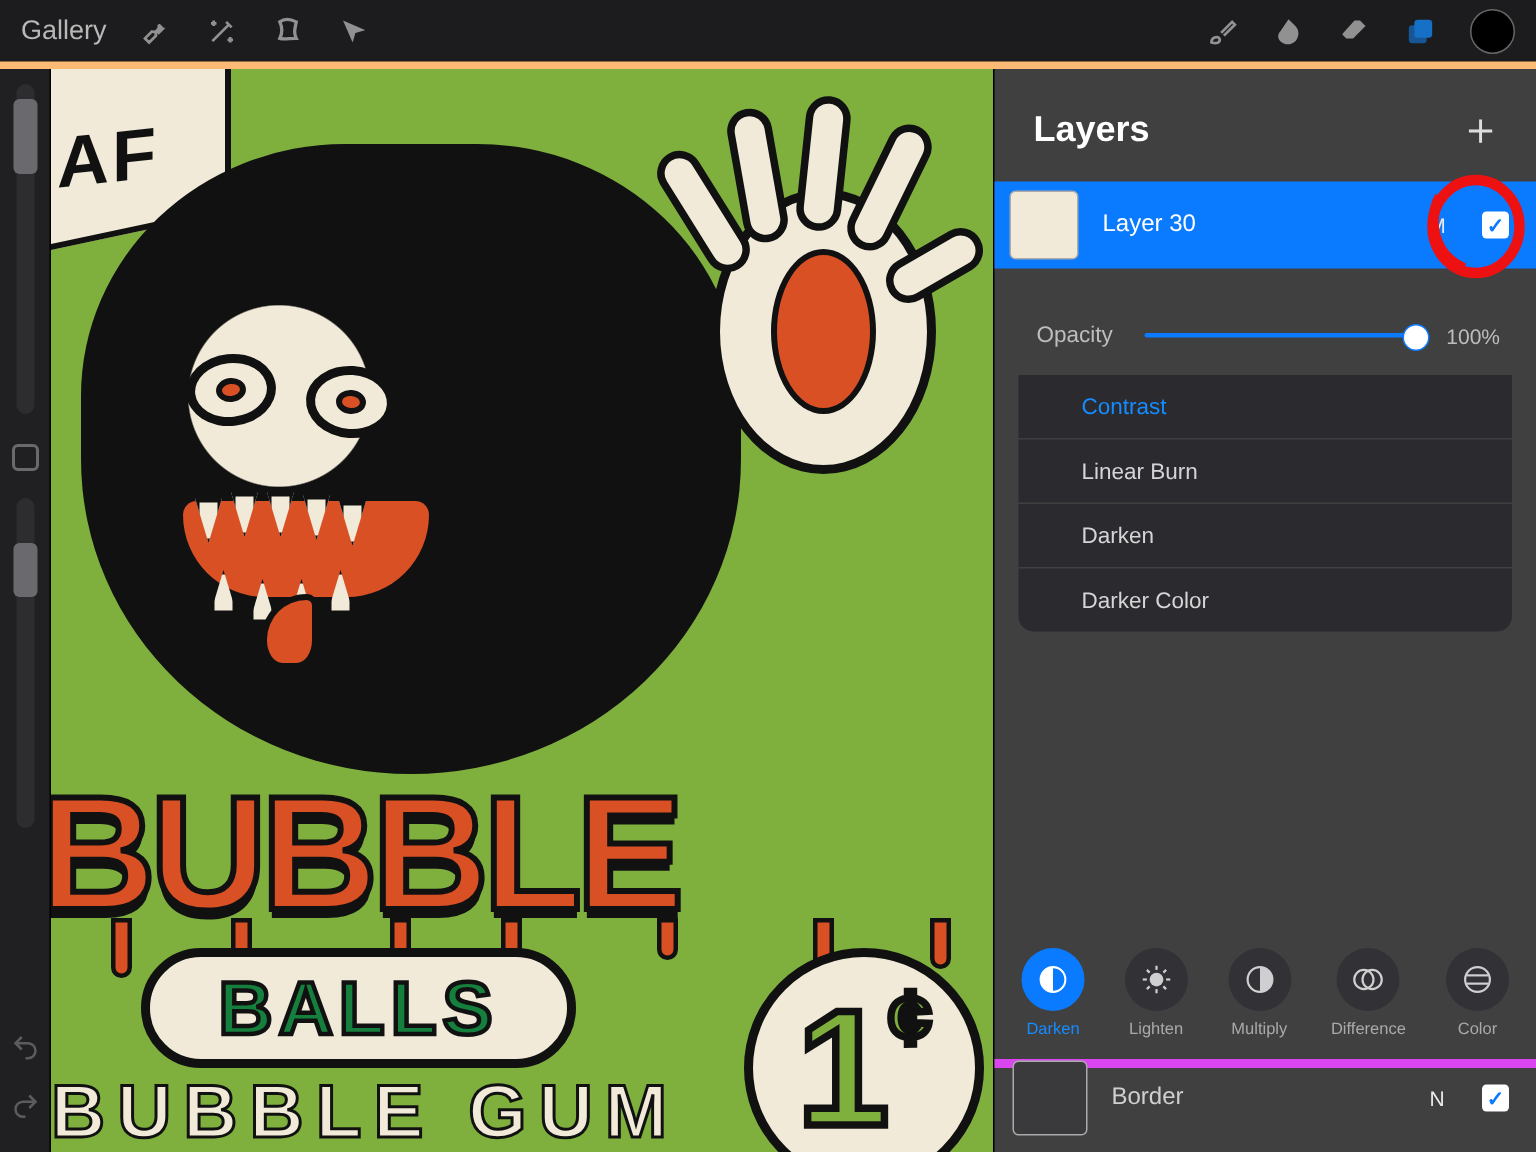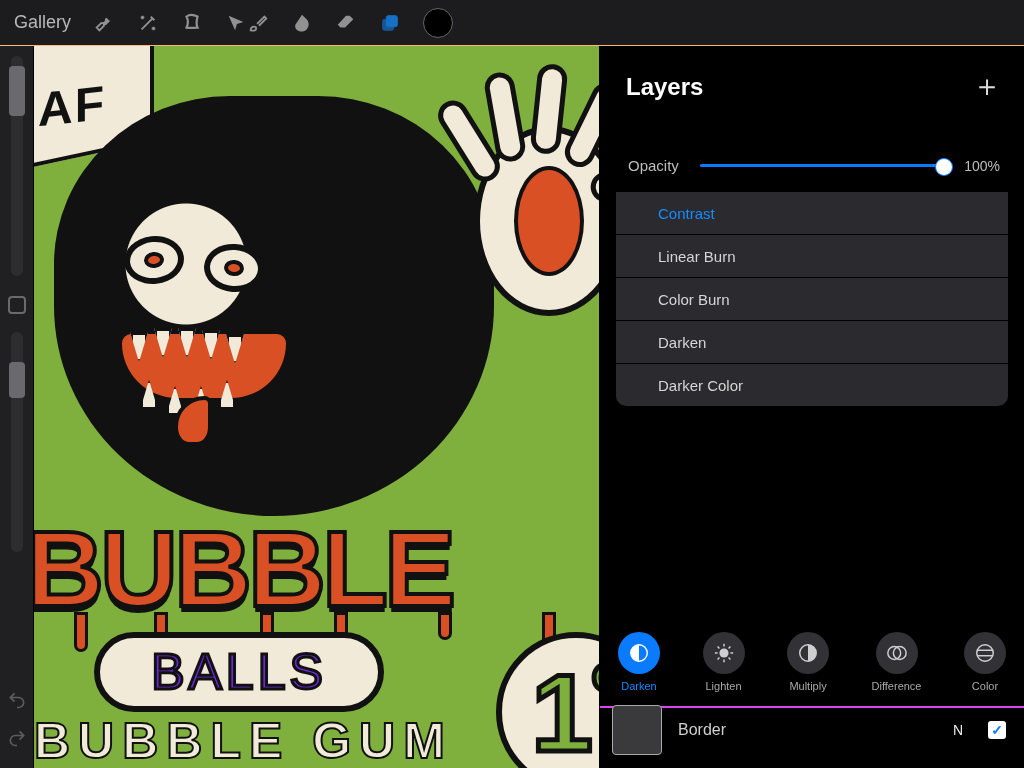--- a/index.html
+++ b/index.html
@@ -1,19 +1,19 @@
 <!DOCTYPE html>
 <html><head>
 <meta charset="utf-8">
 <style>
   * { margin:0; padding:0; box-sizing:border-box; font-family:-apple-system,Helvetica,Arial,sans-serif; }
   body { width:1024px; height:768px; background:#1c1c1e; overflow:hidden; position:relative; color:#eee; }
 
   
-  .topbar { height:46px; display:flex; align-items:center; justify-content:flex-start; padding:0 14px; background:#1c1c1e; border-bottom:1px solid #fdba74; }
+  .topbar { height:46px; display:flex; align-items:center; justify-content:space-between; padding:0 14px; background:#1c1c1e; border-bottom:5px solid #fdba74; }
   .topbar .left, .topbar .right { display:flex; align-items:center; gap:22px; }
   .topbar .gallery { color:#b8b8b8; font-size:18px; cursor:pointer; }
   .toolicon svg { width:22px; height:22px; display:block; }
   .toolicon { opacity:.75; cursor:pointer; }
   .toolicon.active svg * { stroke:#148cff; fill:#148cff; }
   .colorcircle { width:30px; height:30px; border-radius:50%; background:#000; border:1px solid #666; cursor:pointer; }
 
   
   .leftbar { position:absolute; left:0; top:46px; bottom:0; width:34px; background:#202022; display:flex; flex-direction:column; align-items:center; justify-content:space-between; padding:10px 0; border-right:1px solid #000; }
   .sliders { display:flex; flex-direction:column; align-items:center; gap:8px; width:100%; }
@@ -43,28 +43,28 @@
   .mouth::before { content:""; position:absolute; inset:8px 8px 18px 8px; background:#d95024; border-radius:10px 10px 60px 60px; }
   .tooth { position:absolute; width:18px; height:30px; background:#f1ead8; border:3px solid #111; clip-path:polygon(0 0,100% 0,50% 100%); }
   .tongue { position:absolute; left:120px; top:300px; width:38px; height:50px; background:#d95024; border:4px solid #111; border-radius:40px 10px 50% 50%; }
   .hand { position:absolute; right:10px; top:40px; width:210px; height:260px; }
   .palm { position:absolute; inset:40px 30px 30px 30px; background:#f1ead8; border:6px solid #111; border-radius:50%; }
   .palm::after { content:""; position:absolute; inset:34px; background:#d95024; border-radius:50%; border:4px solid #111; }
   .finger { position:absolute; width:30px; height:90px; background:#f1ead8; border:5px solid #111; border-radius:20px; }
   .title1 { position:absolute; left:-8px; top:460px; font-size:108px; font-weight:900; letter-spacing:-4px; color:#d95024; -webkit-text-stroke:4px #111; text-shadow:0 6px 0 #111; }
   .drip { position:absolute; width:14px; height:40px; background:#d95024; border:3px solid #111; border-radius:0 0 10px 10px; top:566px; }
   .pill { position:absolute; left:60px; top:586px; width:290px; height:80px; background:#f1ead8; border:6px solid #111; border-radius:50px; display:flex; align-items:center; justify-content:center; }
-  .pill span { font-size:50px; font-weight:400; color:#6d28d9; -webkit-text-stroke:3px #111; letter-spacing:4px; }
+  .pill span { font-size:50px; font-weight:700; color:#15803d; -webkit-text-stroke:3px #111; letter-spacing:4px; }
   .bubble { position:absolute; left:0; bottom:16px; font-size:50px; font-weight:900; letter-spacing:8px; color:#f1ead8; -webkit-text-stroke:2px #111; white-space:nowrap; }
   .pricecircle { position:absolute; right:18px; top:586px; width:160px; height:160px; background:#f1ead8; border:6px solid #111; border-radius:50%; display:flex; align-items:center; justify-content:center; }
   .pricecircle span { font-size:110px; font-weight:900; color:#7fb03e; -webkit-text-stroke:5px #111; }
   .cent { font-size:50px !important; vertical-align:top; }
 
   
-  .layersPanel { position:absolute; right:0; top:46px; bottom:0; width:425px; background:#000000; border-left:1px solid #000; display:flex; flex-direction:column; }
+  .layersPanel { position:absolute; right:0; top:46px; bottom:0; width:362px; background:#404040; border-left:1px solid #000; display:flex; flex-direction:column; }
   .panelHead { display:flex; align-items:center; justify-content:space-between; padding:20px 22px 14px 26px; }
   .panelHead h2 { font-size:24px; font-weight:600; color:#fff; }
   .addLayer { font-size:30px; color:#ddd; font-weight:200; cursor:pointer; }
 
   .layerRow { display:flex; align-items:center; height:58px; padding:0 18px 0 10px; gap:16px; position:relative; }
   .layerRow.selected { background:#0a7aff; }
   .thumb { width:46px; height:46px; border-radius:4px; border:1.5px solid #aaa; background:#f1ead8; flex:none; }
   .thumb.dark { background:#3a3a3c; width:50px; height:50px; }
   .layerName { flex:1; font-size:16px; color:#fff; }
   .blendLetter { font-size:14px; color:#eaeaea; margin-right:6px; width:16px; text-align:center; }
@@ -91,21 +91,21 @@
 
   .spacer { flex:1; }
 
   .catRow { display:flex; justify-content:space-between; padding:10px 18px 14px 18px; }
   .cat { display:flex; flex-direction:column; align-items:center; gap:6px; cursor:pointer; }
   .catIcon { width:42px; height:42px; border-radius:50%; background:#323236; display:flex; align-items:center; justify-content:center; color:#cfcfd1;}
   .cat.active .catIcon { background:#0a7aff; color:#fff; }
   .catLabel { font-size:11px; color:#a9a9ab; }
   .cat.active .catLabel { color:#148cff; }
 
-  .bottomLayer { display:flex; align-items:center; height:62px; padding:0 18px 16px 12px; gap:16px; border-top:2px solid #d946ef;}
+  .bottomLayer { display:flex; align-items:center; height:62px; padding:0 18px 16px 12px; gap:16px; border-top:6px solid #d946ef;}
 </style>
 </head>
 <body>
 
 <div class="topbar">
   <div class="left">
     <span class="gallery">Gallery</span>
     <span class="toolicon">
       <svg viewBox="0 0 24 24" fill="none" stroke="#b8b8b8" stroke-width="2">
           <path d="M14 7a4 4 0 0 1-5 5L4 17l3 3 5-5a4 4 0 0 1 5-5l-3 3-1-1 3-3z"></path>
@@ -221,31 +221,42 @@
       </div>
   </div>
 </div>
 
 <div class="layersPanel">
   <div class="panelHead">
     <h2>Layers</h2>
     <span class="addLayer">＋</span>
   </div>
 
+  <div class="layerRow selected">
+    <div class="thumb"></div>
+    <div class="layerName">Layer 30</div>
+    <div class="blendLetter">M</div>
+    <div class="visChk on"></div>
+    <div class="redcircle">
+      <svg viewBox="0 0 72 72">
+          <ellipse cx="36" cy="36" rx="29" ry="31" fill="none" stroke="#e11" stroke-width="7"></ellipse>
+          <path d="M12 16 C4 30,6 54,28 64" fill="none" stroke="#e11" stroke-width="7"></path>
+        </svg>
+    </div>
+  </div>
 
   <div class="opacityRow">
     <span class="opLabel">Opacity</span>
     <div class="opTrack"></div>
     <span class="opVal">100%</span>
   </div>
 
   <div class="blendList" id="blendList">
       <div class="blendItem middle active">Contrast</div>
       <div class="blendItem middle">Linear Burn</div>
-      <div class="blendItem middle">Color Burn</div>
       <div class="blendItem middle">Darken</div>
       <div class="blendItem last">Darker Color</div>
     </div>
 
   <div class="spacer"></div>
 
   <div class="catRow" id="catRow">
       <div class="cat active">
         <div class="catIcon">
           <svg width="22" height="22" viewBox="0 0 24 24">

